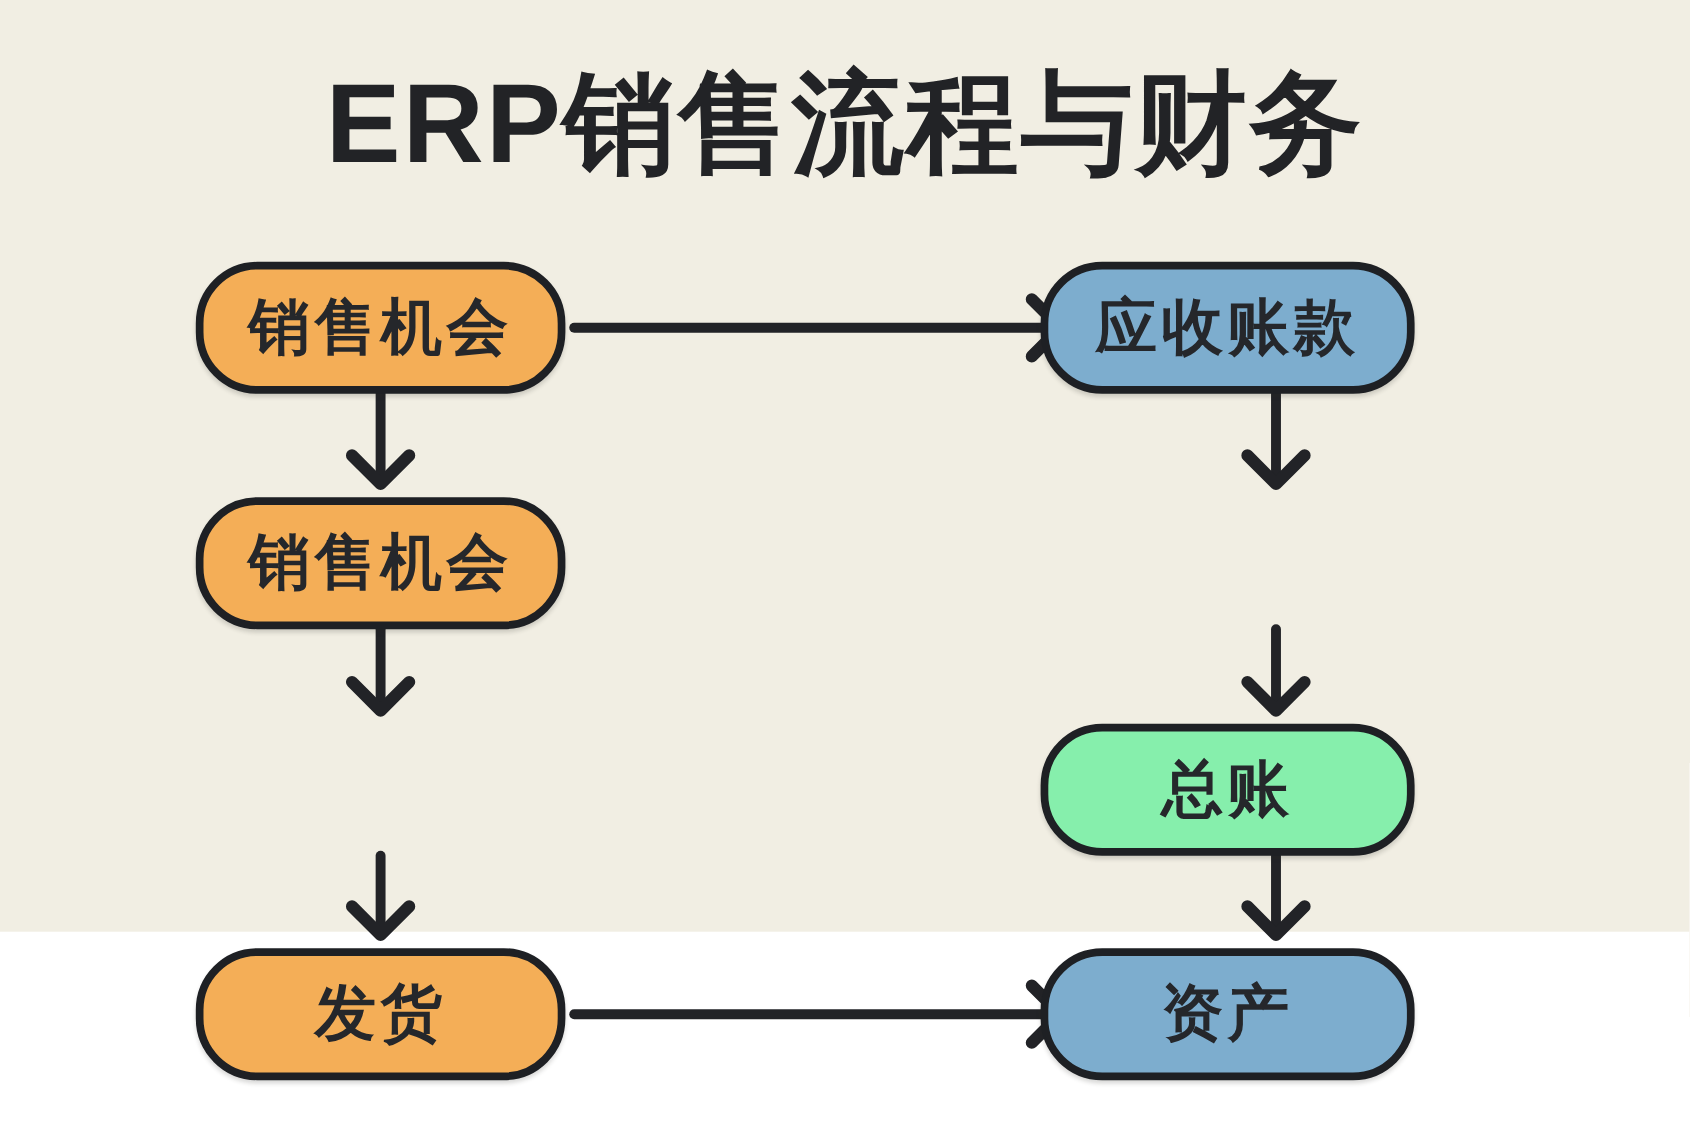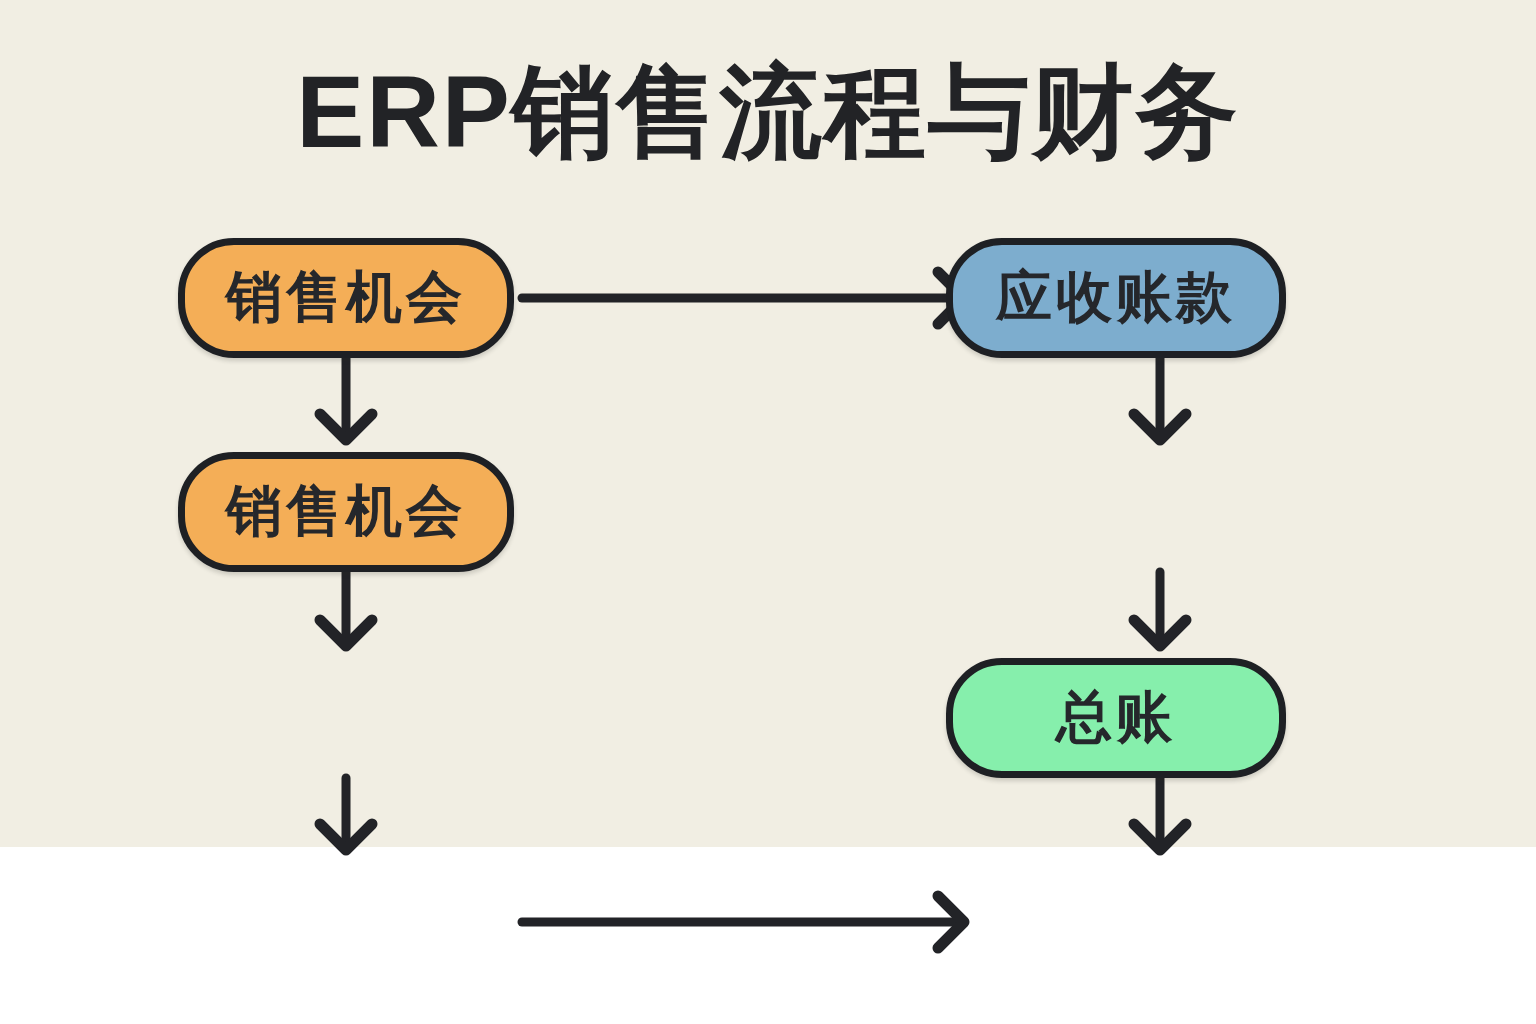--- a/index.html
+++ b/index.html
@@ -113,20 +113,22 @@
       <line x1="1160" y1="778" x2="1160" y2="844"></line>
       <path d="M 1134 824 L 1160 850 L 1186 824"></path>
     </g>
   </svg>
 
   <div class="node col-left row-0" style="background-color: rgb(244, 174, 87);">销售机会</div>
 
   <div class="node col-left row-1" style="background-color: rgb(244, 174, 87);">销售机会</div>
 
 
+  <div class="node col-left row-3" style="background-color: rgb(244, 174, 87);">发货</div>
 
   <div class="node col-right row-0" style="background-color: rgb(125, 173, 206);">应收账款</div>
 
 
   <div class="node col-right row-2" style="background-color: #86efac;">总账</div>
 
+  <div class="node col-right row-3" style="background-color: rgb(125, 173, 206);">资产</div>
 
 </div>
 
 </body></html>

